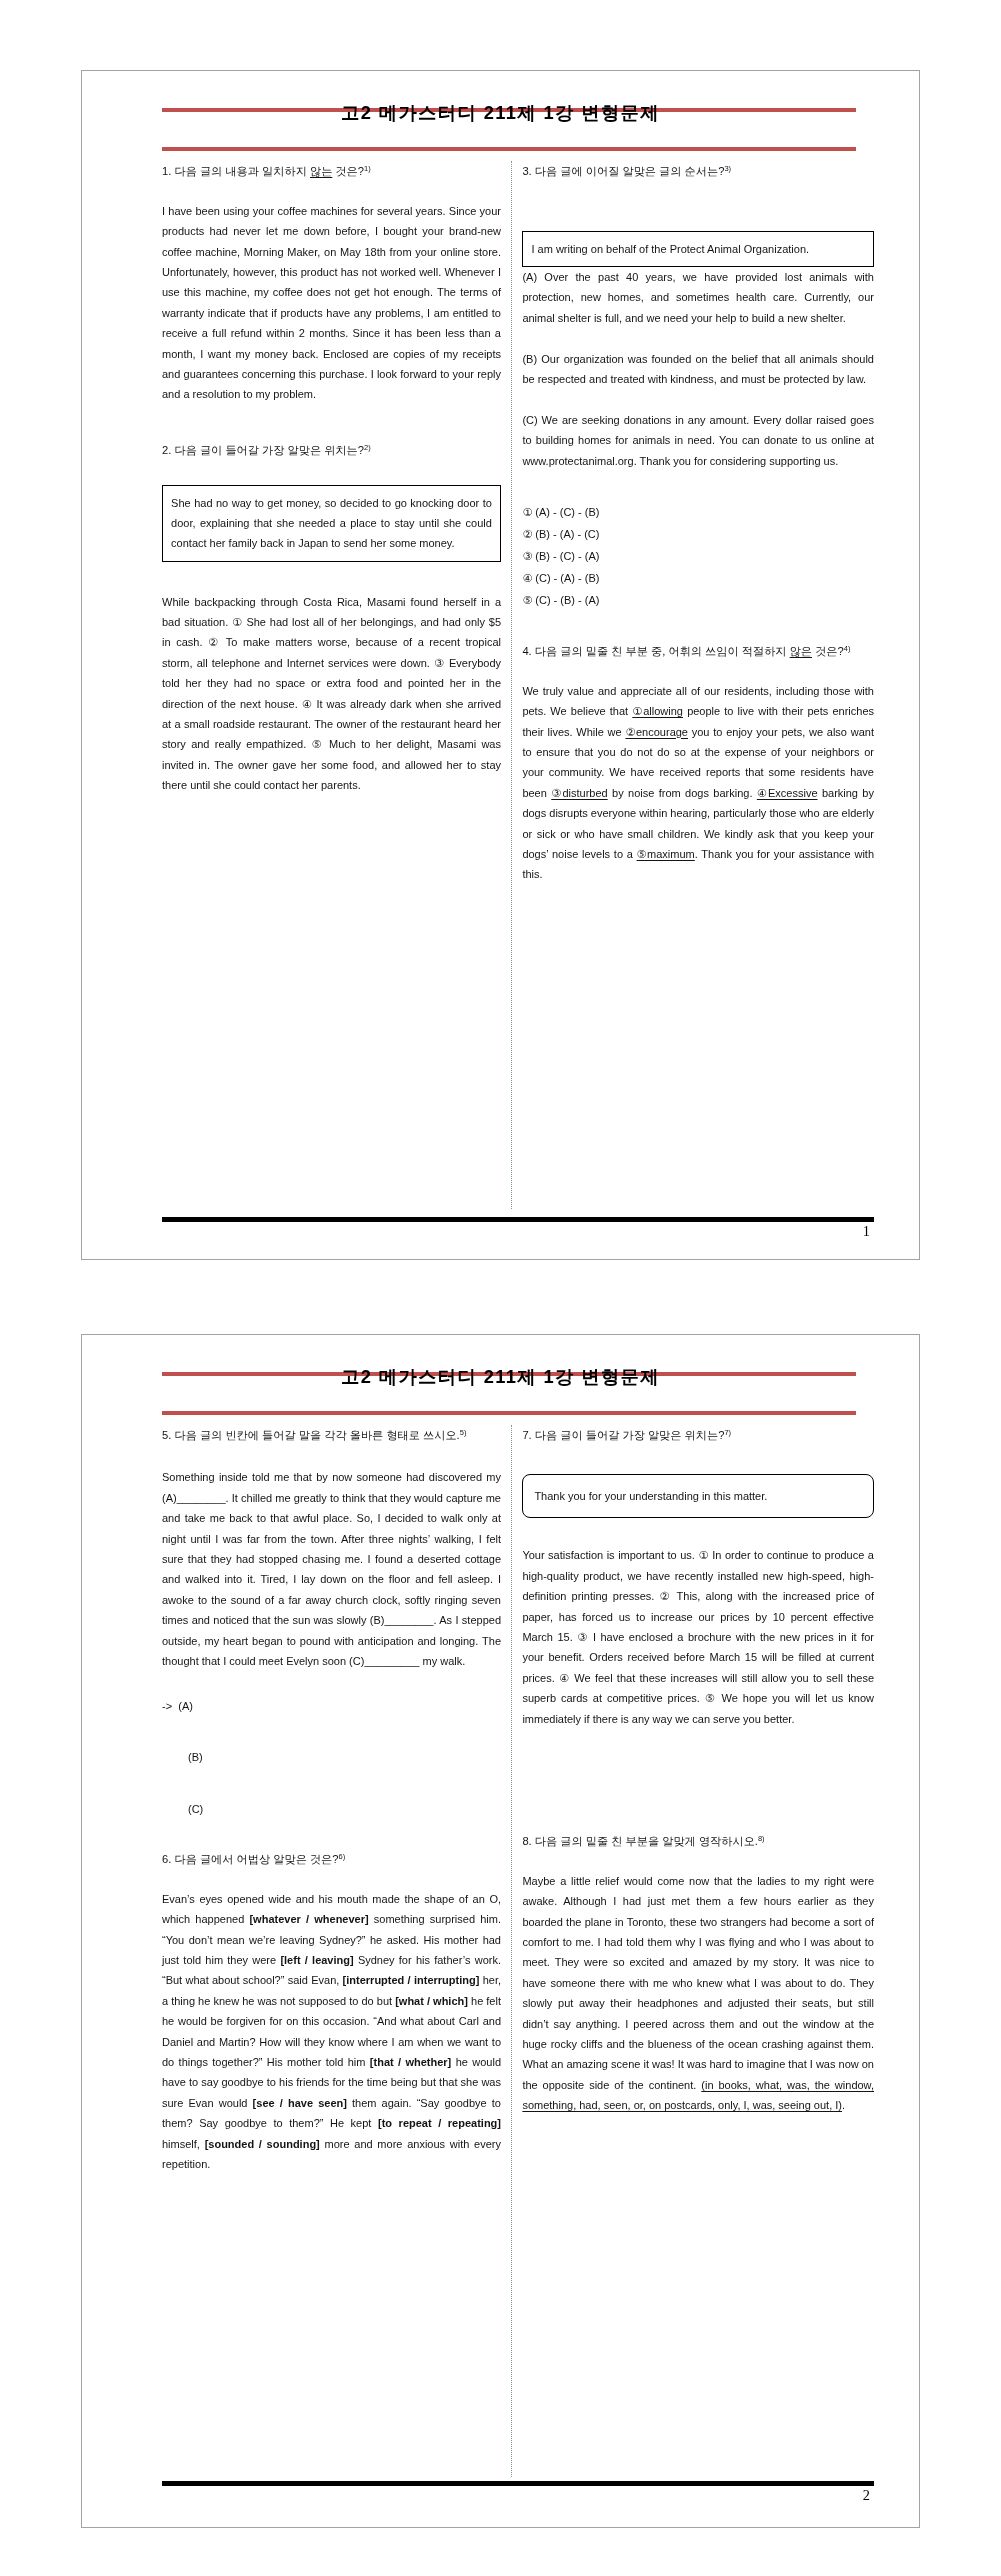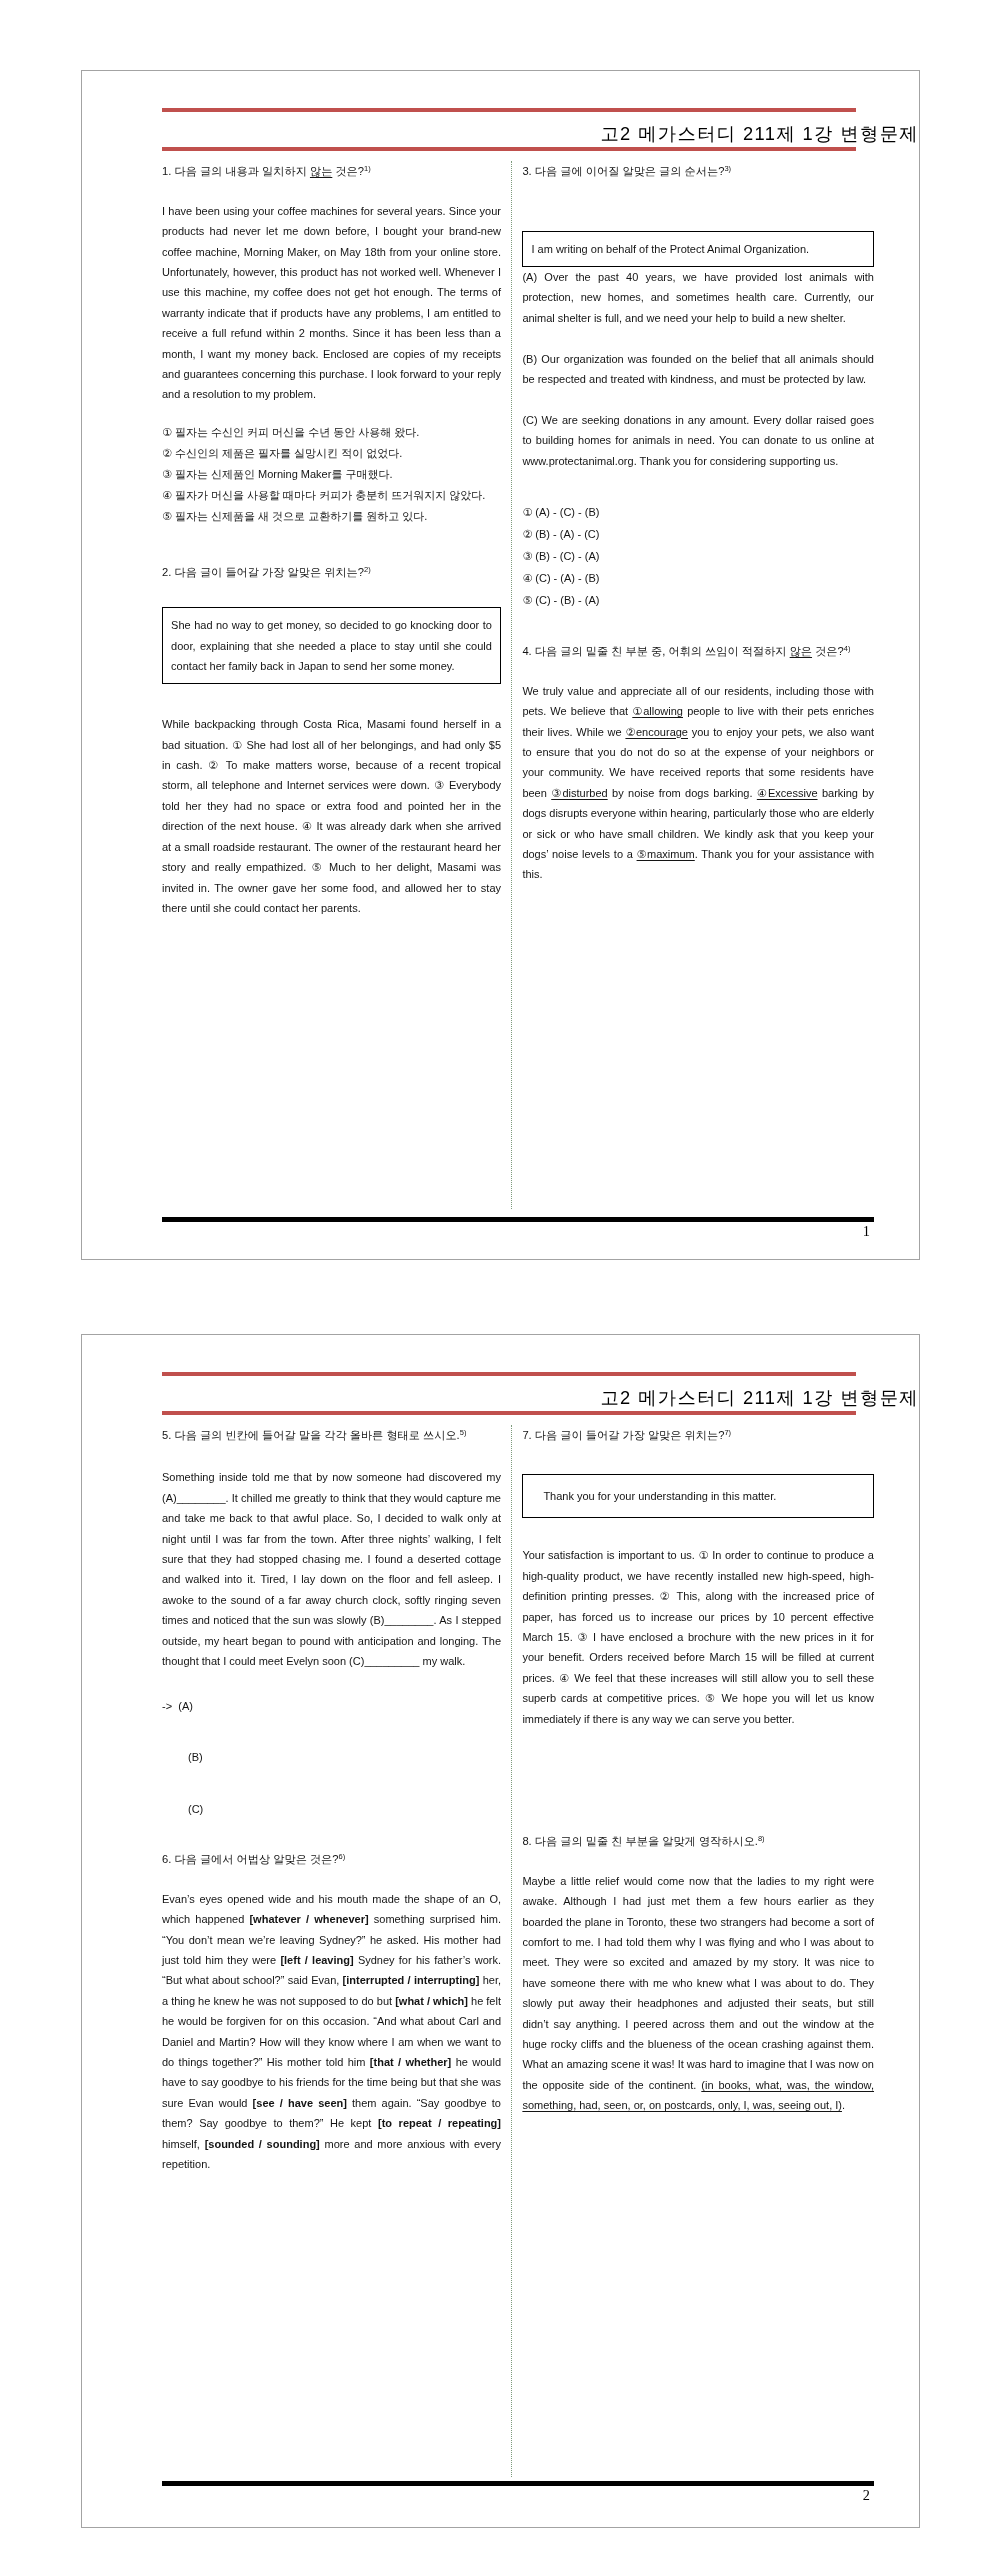--- a/index.html
+++ b/index.html
@@ -11,22 +11,22 @@
   .page{
     position:absolute;left:81px;width:839px;background:#fff;
     border:0.7px solid #a3a3a3;box-sizing:border-box;
   }
   #page1{top:70px;height:1190px;}
   #page2{top:1334px;height:1194px;}
   .hdr-bar{position:absolute;left:80px;width:694px;height:4.1px;background:#C0504D;}
   .bar-top{top:37px;}
   .bar-bottom{top:76px;}
   .hdr-title{
-    position:absolute;top:50px;left:0;width:100%;text-align:right;
-    font-weight:normal;font-size:18.3px;letter-spacing:1.4px;color:#000;
+    position:absolute;top:29px;left:0;width:100%;text-align:center;
+    font-weight:bold;font-size:18.3px;letter-spacing:1.4px;color:#000;
   }
   .cols{
     position:absolute;top:90px;left:80px;width:712px;bottom:50px;
     display:flex;align-items:stretch;
   }
   .col-left{width:339px;flex:0 0 339px;}
   .divider{flex:0 0 0.7px;border-left:0.7px dotted #7d9b7d;margin:0 10.2px 0 9.5px;}
   .col-right{flex:1 1 auto;min-width:0;}
   .qhead{font-size:11.2px;line-height:21px;margin:0;}
   .marker{font-size:7.5px;position:relative;top:-4.1px;letter-spacing:0;}
@@ -48,42 +48,35 @@
   .footer-rule{position:absolute;left:80px;width:712px;height:4.8px;background:#000;top:1146px;}
   .pagenum{
     position:absolute;top:1152px;right:49px;
     font-family:"Liberation Serif","DejaVu Serif",serif;font-size:14.3px;color:#000;
   }
   
   .mb26{margin-bottom:17.7px;} .mb30{margin-bottom:20.4px;} .mb34{margin-bottom:23px;}
   .mb40{margin-bottom:27px;} .mb44{margin-bottom:30px;} .mb48{} .mb70{margin-bottom:48px;}
   .mt36{margin-top:24.4px;} .mt52{margin-top:35px;} .mt56{margin-top:30px;} .mt150{margin-top:102px;}
   .gap45{margin-bottom:31px;}
-  .boxpad-lg{padding:11px 20px;}
+  .boxpad-lg{padding:11px 11px;border-radius:8px;}
 </style>
 </head>
 <body>
 
 <div class="page" id="page1">
   <div class="hdr-bar bar-top"></div>
   <div class="hdr-title">고2 메가스터디 211제 1강 변형문제</div>
   <div class="hdr-bar bar-bottom"></div>
 
   <div class="cols">
 
     <div class="col-left">
       <p class="qhead mb26"><span>1. 다음 글의 내용과 일치하지 </span><span class="ul">않는</span><span> 것은?</span><span class="marker">1)</span></p>
       <p class="passage mb26">I have been using your coffee machines for several years. Since your products had never let me down before, I bought your brand-new coffee machine, Morning Maker, on May 18th from your online store. Unfortunately, however, this product has not worked well. Whenever I use this machine, my coffee does not get hot enough. The terms of warranty indicate that if products have any problems, I am entitled to receive a full refund within 2 months. Since it has been less than a month, I want my money back. Enclosed are copies of my receipts and guarantees concerning this purchase. I look forward to your reply and a resolution to my problem.</p>
-      <div class="opts">
-        <div class="opt">① 필자는 수신인 커피 머신을 수년 동안 사용해 왔다.</div>
-        <div class="opt">② 수신인의 제품은 필자를 실망시킨 적이 없었다.</div>
-        <div class="opt">③ 필자는 신제품인 Morning Maker를 구매했다.</div>
-        <div class="opt">④ 필자가 머신을 사용할 때마다 커피가 충분히 뜨거워지지 않았다.</div>
-        <div class="opt">⑤ 필자는 신제품을 새 것으로 교환하기를 원하고 있다.</div>
-      </div>
 
       <p class="qhead mt52 mb34"><span>2. 다음 글이 들어갈 가장 알맞은 위치는?</span><span class="marker">2)</span></p>
       <div class="qbox mb44">
         <p class="passage">She had no way to get money, so decided to go knocking door to door, explaining that she needed a place to stay until she could contact her family back in Japan to send her some money.</p>
       </div>
       <p class="passage">While backpacking through Costa Rica, Masami found herself in a bad situation. ① She had lost all of her belongings, and had only $5 in cash. ② To make matters worse, because of a recent tropical storm, all telephone and Internet services were down. ③ Everybody told her they had no space or extra food and pointed her in the direction of the next house. ④ It was already dark when she arrived at a small roadside restaurant. The owner of the restaurant heard her story and really empathized. ⑤ Much to her delight, Masami was invited in. The owner gave her some food, and allowed her to stay there until she could contact her parents.</p>
     </div>
 
     <div class="divider"></div>
 

